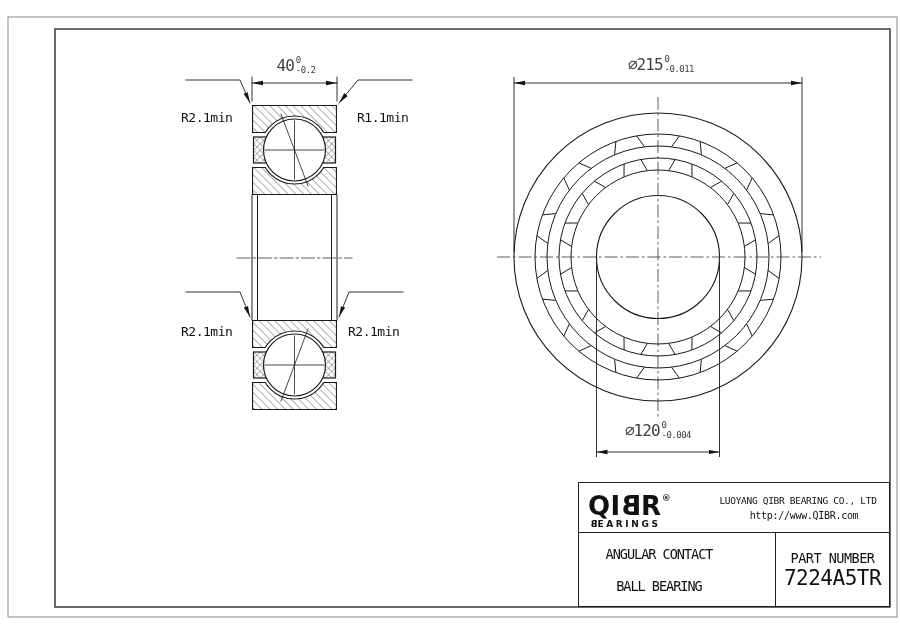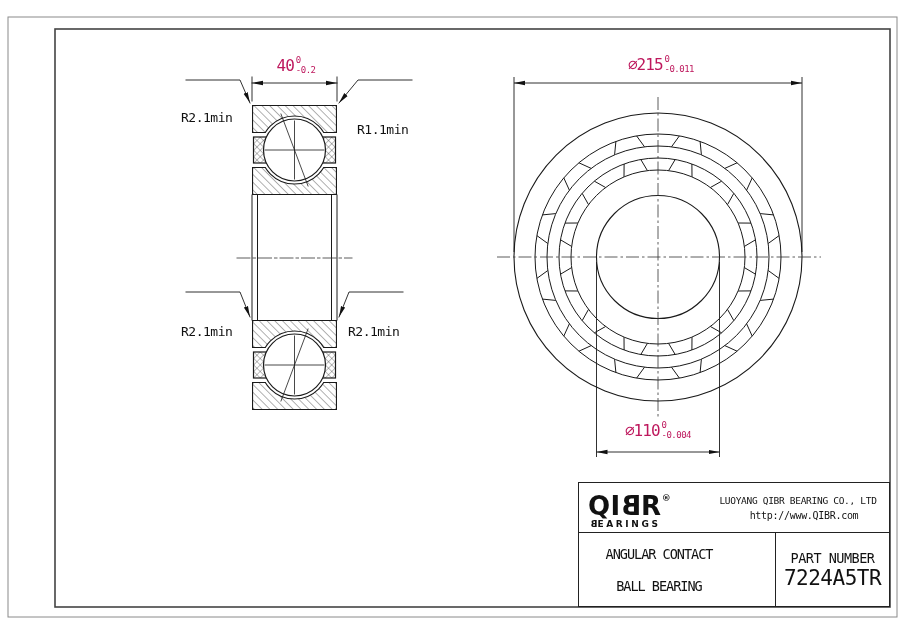--- a/index.html
+++ b/index.html
@@ -1,20 +1,20 @@
 <!DOCTYPE html>
 <html><head>
 <meta charset="utf-8">
 <style>
   html,body{margin:0;padding:0;background:#fff;}
   #page{position:relative;width:900px;height:636px;background:#ffffff;overflow:hidden;
         font-family:"DejaVu Sans Mono","Liberation Mono",monospace;color:#111;}
   svg{position:absolute;left:0;top:0;}
   .lbl{position:absolute;font-size:13px;letter-spacing:-0.5px;white-space:nowrap;color:#111;margin-top:48px;}
-  .dim{position:absolute;display:flex;align-items:center;transform:translateX(-50%);white-space:nowrap;color:#be185d;}
+  .dim{position:absolute;display:flex;align-items:center;transform:translateX(-50%);white-space:nowrap;color:#404040;}
   .dim .main{font-size:16px;letter-spacing:-1px;}
   .dim .tol{display:flex;flex-direction:column;font-size:9px;line-height:9.5px;margin-left:2px;letter-spacing:-0.5px;}
   
   #tblock{position:absolute;left:578px;top:482px;width:312px;height:125px;
           border:1.6px solid #222;box-sizing:border-box;display:flex;flex-direction:column;background:#fff;}
   #tb-top{height:49px;display:flex;border-bottom:1.6px solid #222;}
   #logo-cell{width:128px;display:flex;flex-direction:column;justify-content:center;padding-left:9px;box-sizing:border-box;}
   .logotxt{font-family:"DejaVu Sans","Liberation Sans",sans-serif;font-weight:bold;font-size:26px;
            line-height:24px;letter-spacing:0.5px;color:#111;}
   .logotxt .reg{font-size:9px;vertical-align:14px;letter-spacing:0;}
@@ -208,21 +208,21 @@
 
     <g stroke="#1a1a1a" stroke-width="0.9" fill="none">
       <line x1="596.5" y1="262" x2="596.5" y2="457"></line>
       <line x1="719.5" y1="262" x2="719.5" y2="457"></line>
       <line x1="596.5" y1="452" x2="719.5" y2="452" marker-start="url(#arr)" marker-end="url(#arr)"></line>
     </g>
   </g>
 </svg>
 
 <div class="lbl" style="left:181px;top:62px;">R2.1min</div>
-<div class="lbl" style="left:357px;top:74px;">R1.1min</div>
+<div class="lbl" style="left:357px;top:62px;">R1.1min</div>
 <div class="lbl" style="left:181px;top:276px;">R2.1min</div>
 <div class="lbl" style="left:348px;top:276px;">R2.1min</div>
 
 <div class="dim" style="left:296px;top:56px;">
   <span class="main">40</span>
   <span class="tol">
     <span>0</span>
     <span>-0.2</span>
   </span>
 </div>
@@ -231,21 +231,21 @@
   <span class="main">⌀</span>
       <span class="main">215</span>
   <span class="tol">
     <span>0</span>
     <span>-0.011</span>
   </span>
 </div>
 
 <div class="dim" style="left:658px;top:421px;">
   <span class="main">⌀</span>
-      <span class="main">110</span>
+      <span class="main">120</span>
   <span class="tol">
     <span>0</span>
     <span>-0.004</span>
   </span>
 </div>
 
 <div id="tblock">
   <div id="tb-top">
     <div id="logo-cell">
       <div class="logotxt">

